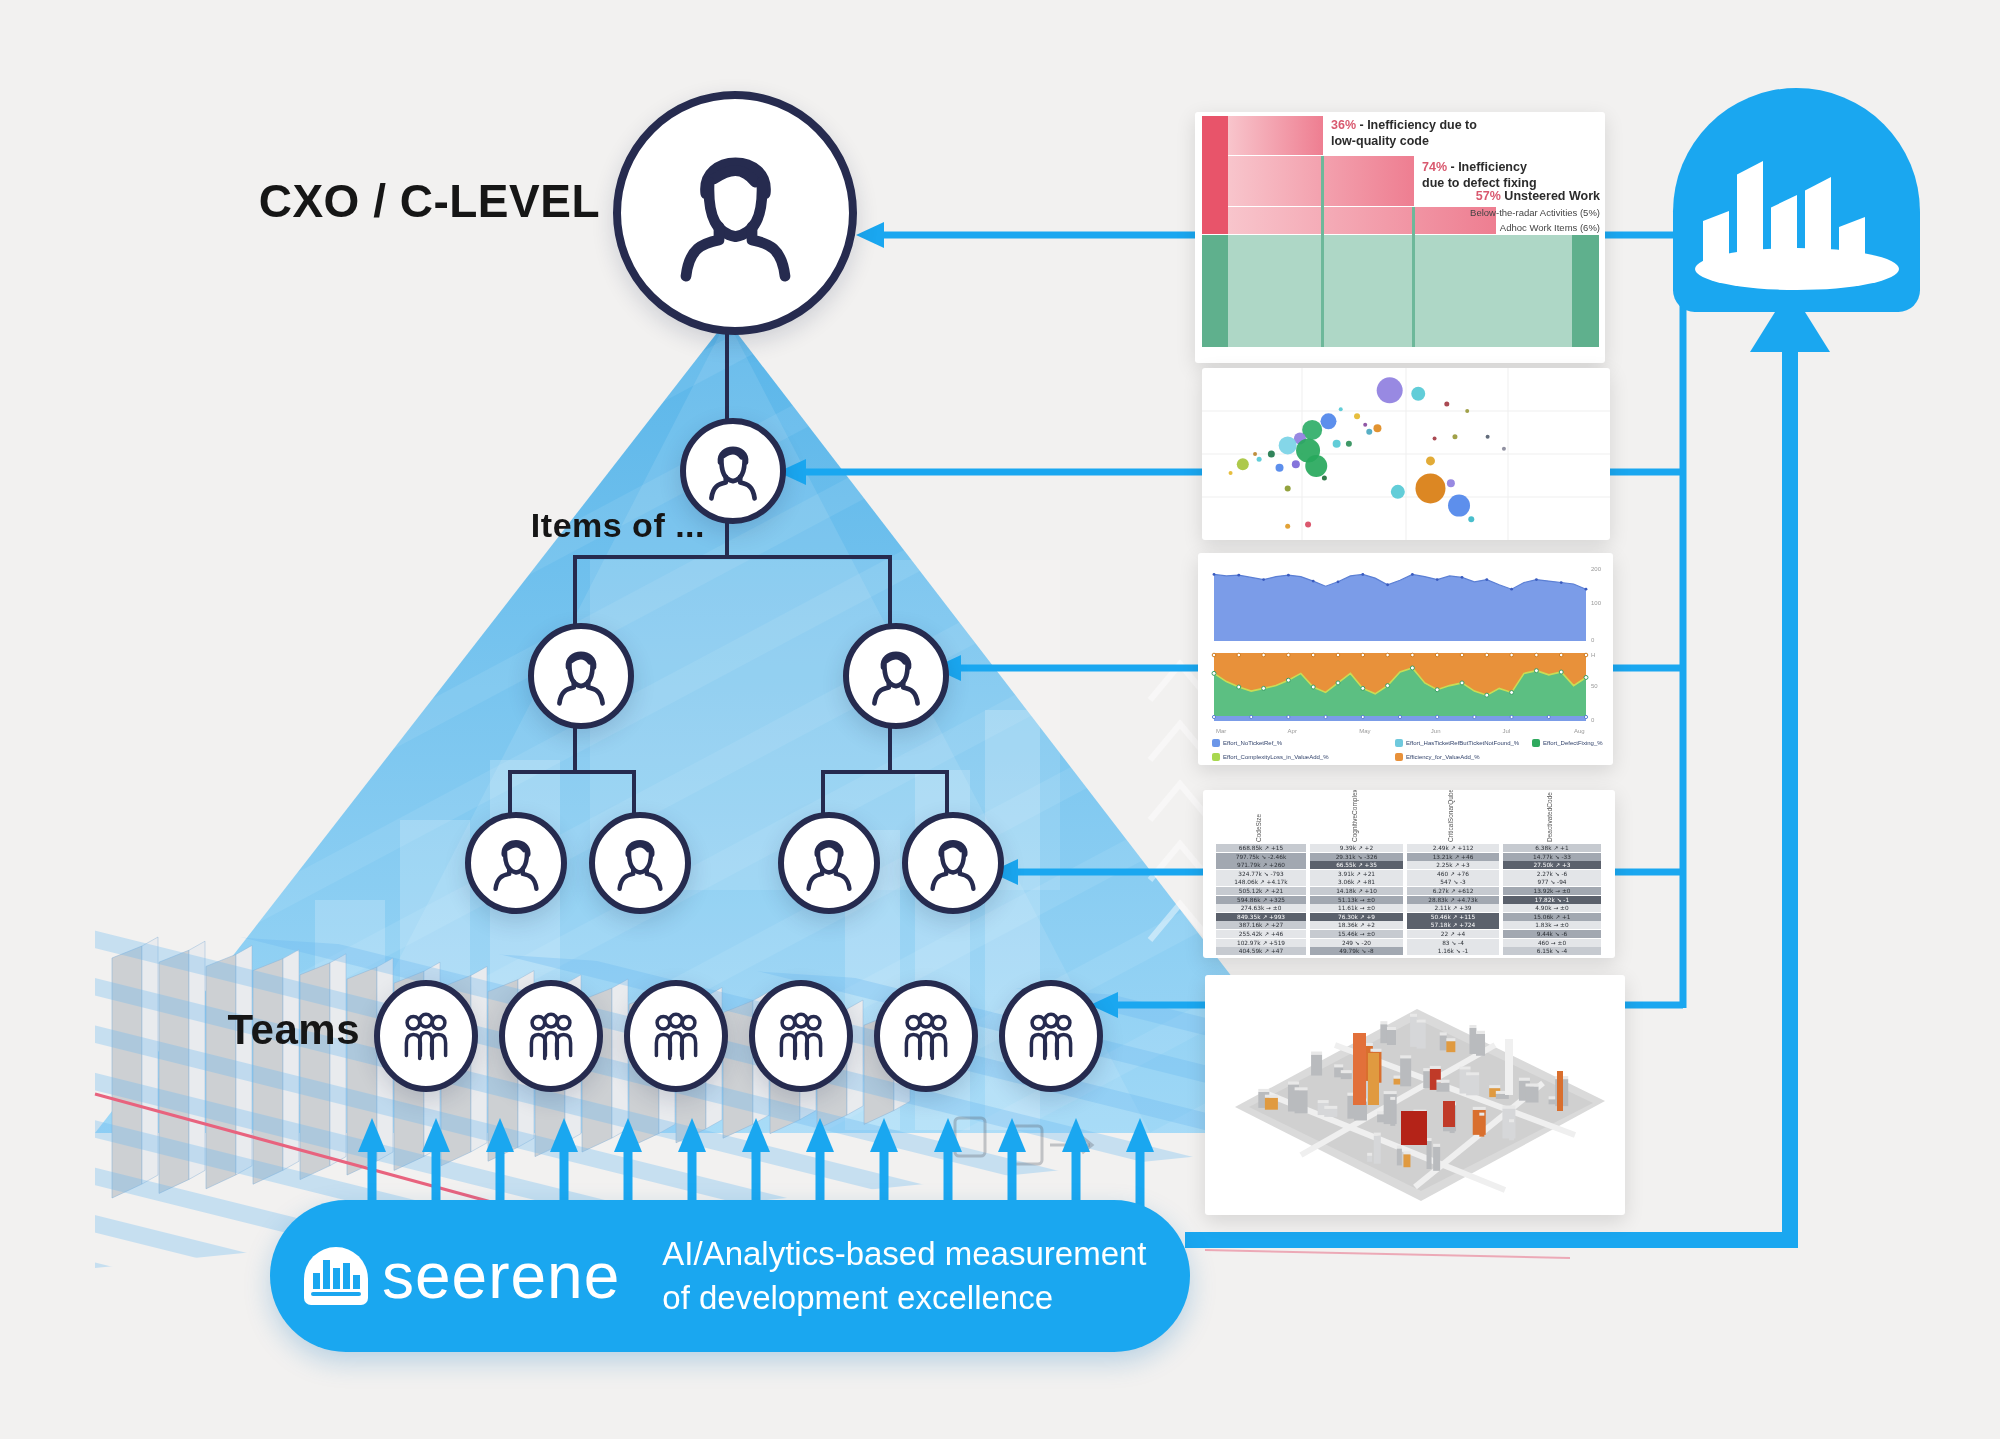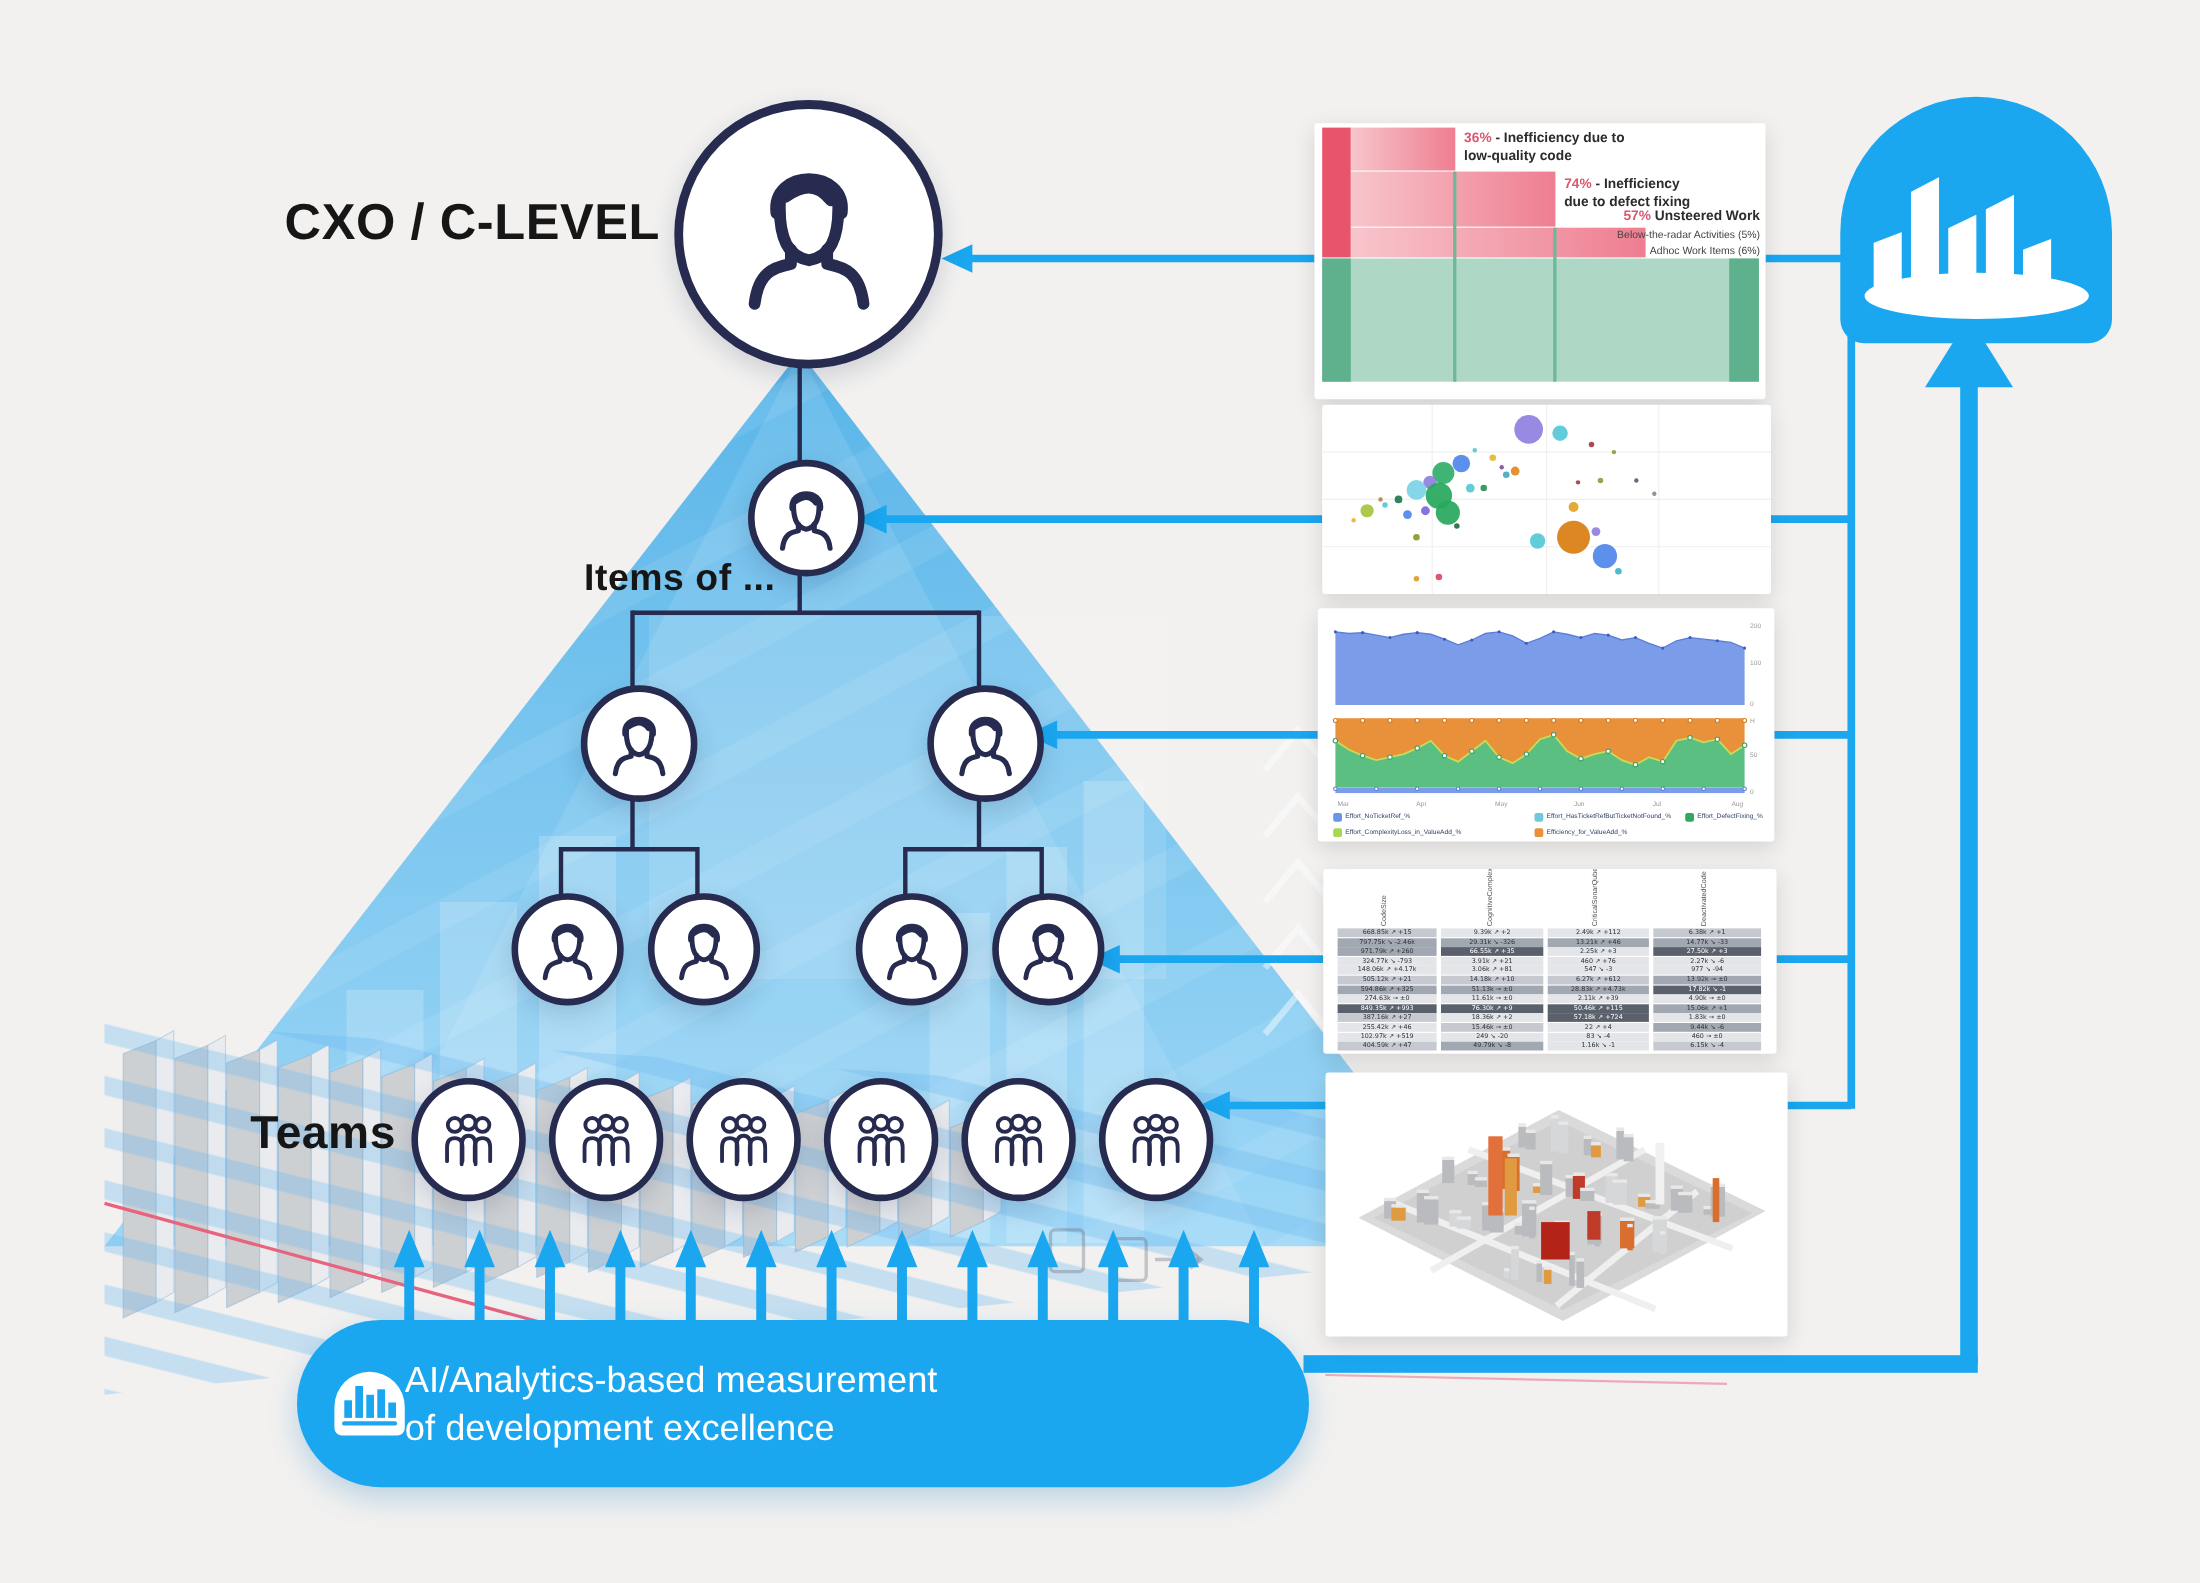--- a/index.html
+++ b/index.html
@@ -24,21 +24,21 @@
             font-size:6.5px;color:#555;height:50px;width:12px;text-align:left;}
   .tbl-cell{position:absolute;font-size:5.8px;color:#2e3238;display:flex;align-items:center;
             justify-content:center;font-family:"DejaVu Sans",sans-serif;white-space:nowrap;overflow:hidden;}
   
   .lg-item{position:absolute;display:flex;align-items:center;gap:3px;font-size:6px;color:#32436b;white-space:nowrap;}
   .lg-ico{width:8px;height:8px;border-radius:2px;flex:0 0 auto;}
   
   .banner{position:absolute;left:270px;top:1200px;width:920px;height:152px;border-radius:76px;
           background:#1aa7f0;display:flex;align-items:center;box-shadow:0 10px 26px rgba(20,120,190,.25);}
   .brand{color:#fff;font-size:64px;letter-spacing:1px;font-weight:400;margin-left:14px;}
-  .tagline{color:#fff;font-size:33px;line-height:1.32;font-weight:400;}
+  .tagline{color:#fff;font-size:33px;line-height:1.32;font-weight:400;margin-left:42px;}
   
   .dome{position:absolute;left:1673px;top:88px;width:247px;height:224px;background:#1aa7f0;
         border-radius:125px 125px 22px 22px;}
   .dome .bar{position:absolute;background:#fff;}
   .dome .base{position:absolute;left:22px;top:160px;width:204px;height:42px;background:#fff;border-radius:50%;}
   .mini-dome{position:relative;width:64px;height:58px;background:#fff;border-radius:32px 32px 7px 7px;margin-left:34px;flex:0 0 auto;}
   .mini-dome .bar{position:absolute;background:#1aa7f0;}
 </style>
 </head>
 <body>
@@ -657,19 +657,20 @@
 
   <div class="banner">
     <div class="mini-dome">
       <div class="bar" style="left:9px;top:26px;width:7px;height:16px;"></div>
       <div class="bar" style="left:19px;top:13px;width:7px;height:29px;"></div>
       <div class="bar" style="left:29px;top:21px;width:7px;height:21px;"></div>
       <div class="bar" style="left:39px;top:16px;width:7px;height:26px;"></div>
       <div class="bar" style="left:49px;top:28px;width:7px;height:14px;"></div>
       <div class="bar" style="left:7px;top:45px;width:50px;height:4px;border-radius:2px;"></div>
     </div>
+    <div class="brand">seerene</div>
     <div class="tagline">
       <div>AI/Analytics-based measurement</div>
       <div>of development excellence</div>
     </div>
   </div>
 
 </div>
 
 </body></html>

